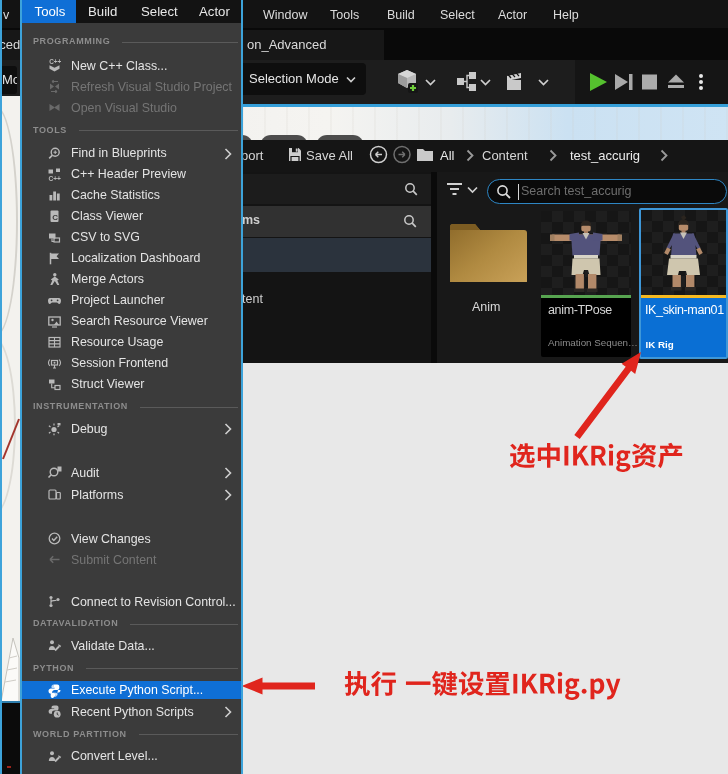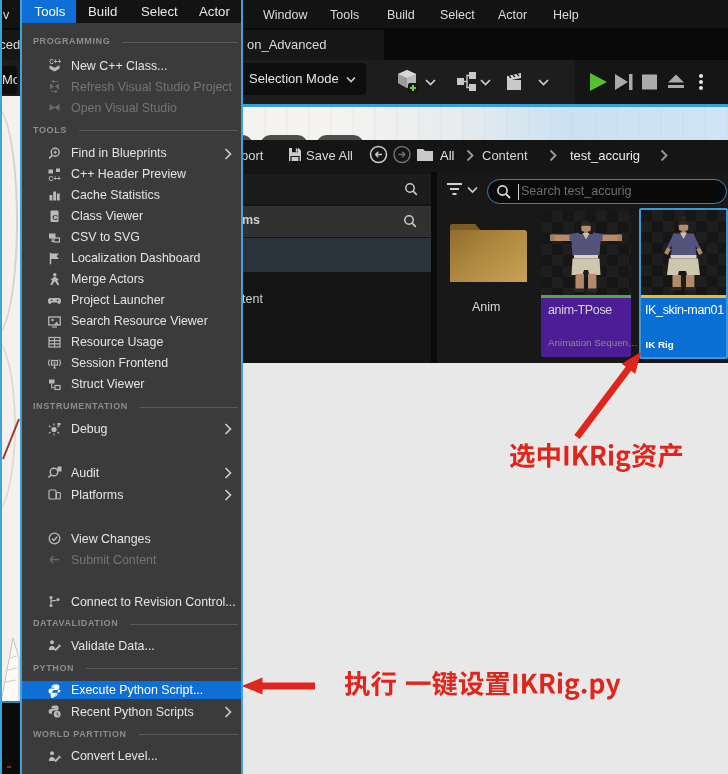--- a/index.html
+++ b/index.html
@@ -23,21 +23,21 @@
 #srcrow2 { position:absolute; left:0; top:34px; width:431px; height:31px; background:#313131; }
 #srcrow3 { position:absolute; left:0; top:66px; width:431px; height:34px; background:#2b333d; }
 #divider { left:431px; top:172px; width:6px; height:191px; background:#0a0a0a; }
 #assetpane { left:437px; top:172px; width:291px; height:191px; background:#181818; }
 #filterrow { position:absolute; left:0; top:0; width:291px; height:34px; background:#181818; }
 #searchbox { position:absolute; left:50px; top:7px; width:240px; height:25px; background:#0a0a0a; border:1.5px solid #2e86c4; border-radius:12.5px; }
 #searchbox span { position:absolute; left:33px; top:4px; font-size:12.5px; color:#6e6e6e; }
 #grid { position:absolute; left:0; top:34px; width:291px; height:157px; background:#181818; }
 .checker { background-image: conic-gradient(#1e1e1e 0 25%, #161616 0 50%, #1e1e1e 0 75%, #161616 0); background-size:22px 22px; }
 
-#tile1 { position:absolute; left:104px; top:5px; width:90px; height:146px; background:#4c1d95; border-radius:2px; }
+#tile1 { position:absolute; left:104px; top:5px; width:90px; height:146px; background:#000000; border-radius:2px; }
 #tile2 { position:absolute; left:202px; top:2px; width:89px; height:151px; border:2px solid #3e97d8; border-radius:2px; background:#0a6fd4; }
 .thumbw { position:absolute; left:0; top:0; width:100%; height:84px; overflow:hidden; }
 .tname { position:absolute; left:7px; font-size:12.5px; letter-spacing:-0.35px; white-space:nowrap; }
 .ttype { position:absolute; left:7px; font-size:9.8px; white-space:nowrap; }
 
 #overlay { left:20px; top:0; width:223px; height:774px; background:#3b3b3b; border-left:2px solid #3da3da; border-right:2px solid #3da3da; }
 #omenubar { position:absolute; left:0; top:0; width:219px; height:23px; background:#131313; }
 #omenubar .blue { position:absolute; left:0.4px; top:0; width:53.6px; height:23px; background:#0f6fd6; }
 #omenubar span { position:absolute; top:3.5px; font-size:13.2px; color:#e8e8e8; }
 .mhead { position:absolute; left:0; width:219px; height:12px; }

